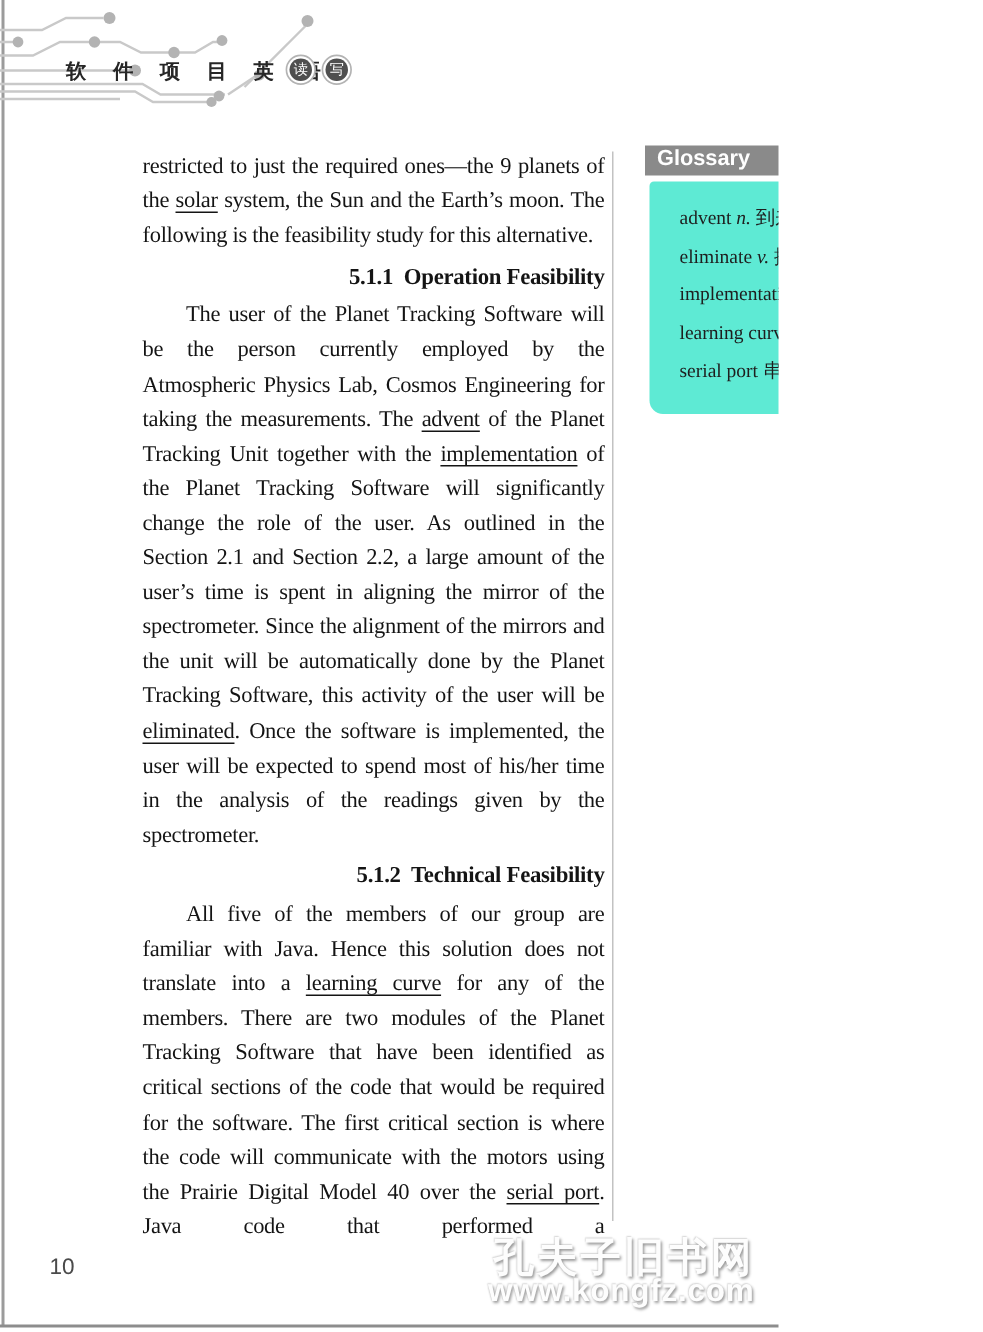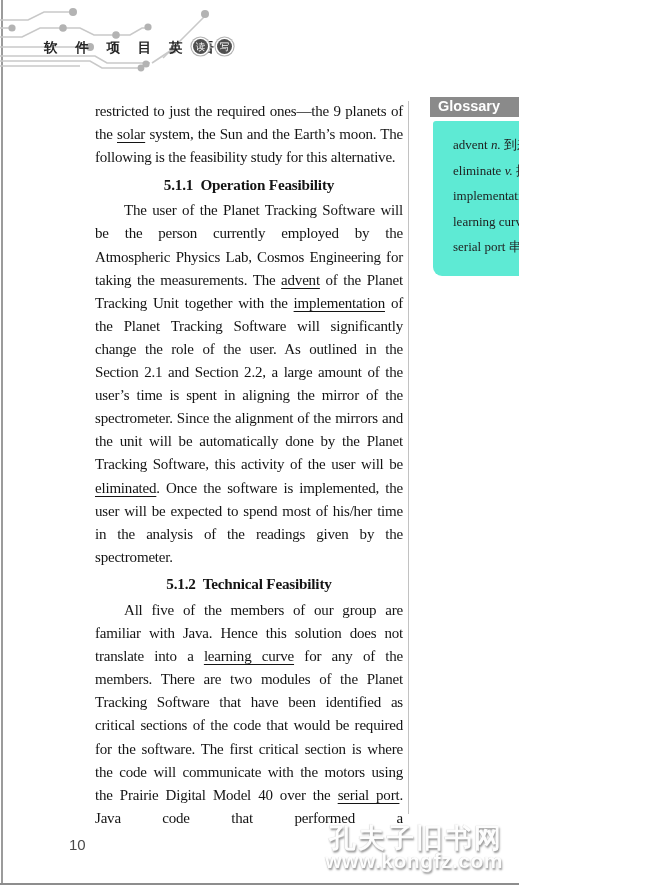--- a/index.html
+++ b/index.html
@@ -19,35 +19,35 @@
          text-align:center;box-shadow:0 0 0 1.5px #ffffff,0 0 0 2.6px #b3b3b3;}
   .badge.read{left:193px;} .badge.write{left:217px;}
 
   
   .text-col{position:absolute;left:95px;top:100px;width:308px;font-size:15px;line-height:23.1px;
             text-align:justify;letter-spacing:-0.2px;color:#141414;}
   .para{margin:0;}
   .para.indent{text-indent:29px;}
   .para.jlast{text-align-last:justify;}
   .useg{text-decoration:underline;text-underline-offset:3px;text-decoration-thickness:1px;}
-  .subhead{margin:3.5px 0;font-size:15.2px;font-weight:bold;white-space:pre-wrap;text-align:center;}
+  .subhead{margin:3.5px 0;font-size:15.2px;font-weight:bold;white-space:pre-wrap;text-align:right;}
   .vrule{position:absolute;left:408px;top:101px;width:1px;height:713px;background:#c2c2c2;}
 
   
   .gloss{position:absolute;left:430px;top:97px;width:141px;}
   .gloss-head{background:#8a8a8a;color:#ffffff;font-family:"Liberation Sans",sans-serif;
               font-weight:bold;font-size:14.5px;padding:1px 0 3px 8px;}
   .gloss-body{margin:4px 0 0 3px;background:#5eead4;border-radius:3px 3px 9px 9px;
               padding:11px 8px 16px 20px;}
   .gloss-entry{font-size:13px;line-height:25.5px;color:#1e1e1e;white-space:nowrap;}
   .gloss-entry .pos{font-style:italic;}
 
   
   .page-num{position:absolute;left:33px;top:836px;font-family:"Liberation Sans",sans-serif;
-            font-size:15px;color:#4a4a4a;margin-left:36px;}
+            font-size:15px;color:#4a4a4a;}
   .wm{position:absolute;right:16px;top:824px;text-align:right;color:#fdfdfd;line-height:1.05;}
   .wm1{font-size:27px;font-weight:bold;letter-spacing:2px;
        text-shadow:1px 1.5px 2px #989898,-0.5px -0.5px 1px #d8d8d8;}
   .wm2{font-family:"Liberation Sans",sans-serif;font-size:21px;font-weight:bold;letter-spacing:0.5px;
        text-shadow:1px 1.5px 2px #9a9a9a,-0.5px -0.5px 1px #d8d8d8;margin-top:-2px;}
 </style>
 </head>
 <body>
 
 <div class="page">

